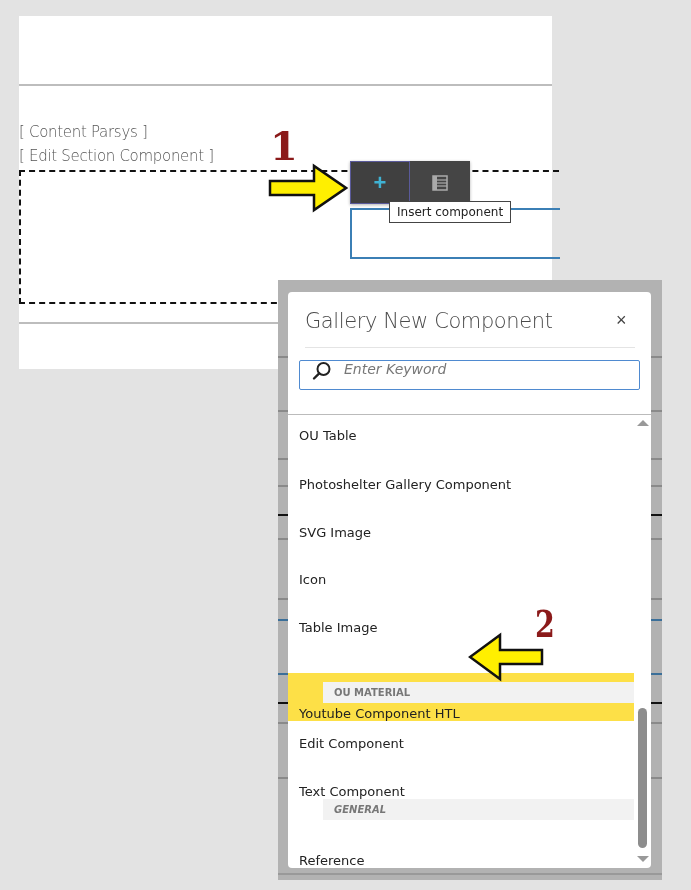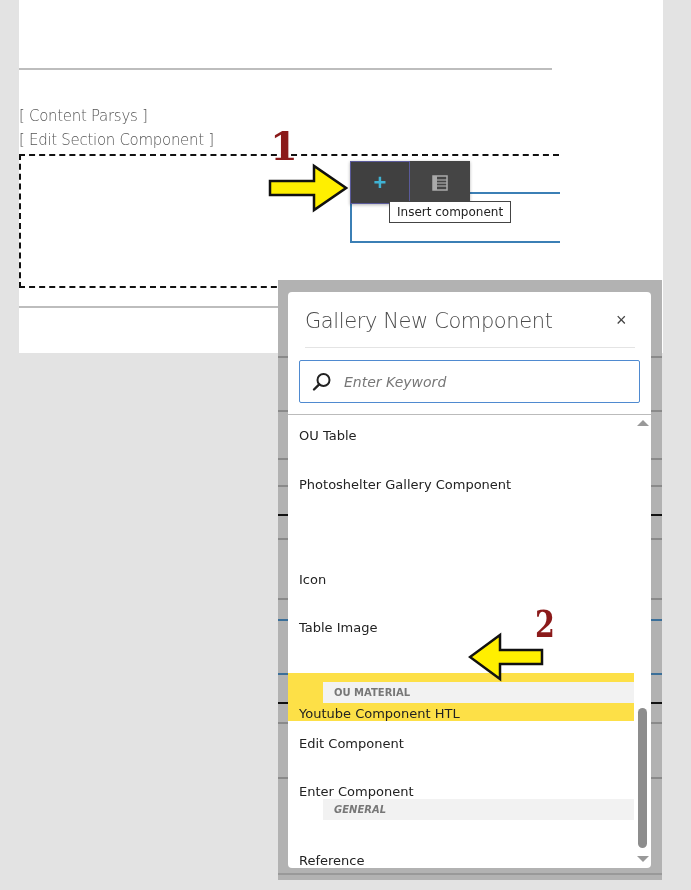--- a/index.html
+++ b/index.html
@@ -1,20 +1,20 @@
 <!DOCTYPE html>
 <html><head>
 <meta charset="utf-8">
 <style>
   * { box-sizing: border-box; margin: 0; padding: 0; }
   html, body { width: 691px; height: 890px; overflow: hidden; }
   body { background: #e3e3e3; position: relative; font-family: "Liberation Sans", sans-serif; }
 
   
-  .page { position: absolute; left: 19px; top: 0; width: 644px; height: 353px; background: #ffffff; }
+  .page { position: absolute; left: 19px; top: 16px; width: 533px; height: 353px; background: #ffffff; }
   .page .hr1 { position: absolute; left: 0; top: 68px; width: 533px; height: 2px; background: #bdbdbd; }
   .page .hr2 { position: absolute; left: 0; top: 306px; width: 533px; height: 2px; background: #bdbdbd; }
   .page .label { position: absolute; left: 0; font-size: 15px; color: #555; font-family: "DejaVu Sans", sans-serif; font-weight: 300; letter-spacing: -0.3px; }
   .page .label1 { top: 107px; }
   .page .label2 { top: 131px; }
   .dashed-box { position: absolute; left: 0; top: 154px; width: 540px; height: 134px; border: 2px dashed #111; border-right: none; }
   .blue-box { position: absolute; left: 331px; top: 192px; width: 210px; height: 51px; border: 2px solid #3b7fb5; border-right: none; }
 
   .toolbar { position: absolute; left: 350px; top: 161px; width: 120px; height: 43px; background: #454545; display: flex; box-shadow: 0 1px 3px rgba(0,0,0,0.3); }
   .tb-btn { width: 60px; height: 43px; display: flex; align-items: center; justify-content: center; cursor: pointer; }
@@ -30,21 +30,21 @@
   
   .backdrop { position: absolute; left: 278px; top: 280px; width: 384px; height: 600px; background: #b2b2b2; }
   .bg-line { position: absolute; height: 2px; background: #8a8a8a; }
   .bg-line.blue { background: #3b6f99; }
   .bg-dash { position: absolute; height: 2px; border-top: 2px dashed #111; }
 
   .modal { position: absolute; left: 288px; top: 292px; width: 363px; height: 576px; background: #fff; border-radius: 4px; overflow: hidden; }
   .modal-title { position: absolute; left: 17px; top: 17px; font-size: 21px; color: #4a4a4a; font-family: "DejaVu Sans", sans-serif; font-weight: 300; letter-spacing: -0.4px; }
   .modal-close { position: absolute; left: 328px; top: 18px; font-size: 18px; color: #444; cursor: pointer; }
   .modal-sep { position: absolute; left: 17px; top: 55px; width: 330px; height: 1px; background: #e4e4e4; }
-  .search { position: absolute; left: 11px; top: 68px; width: 341px; height: 43px; border: 1.5px solid #4f8ad0; border-radius: 2px; display: flex; align-items: center; padding-left: 12px; }
+  .search { position: absolute; left: 11px; top: 68px; width: 341px; height: 30px; border: 1.5px solid #4f8ad0; border-radius: 2px; display: flex; align-items: flex-start; padding-left: 12px; }
   .search svg { margin-right: 12px; }
   .search input { border: none; outline: none; font-size: 14px; font-style: italic; color: #333; width: 260px; font-family: "DejaVu Sans", sans-serif; background: transparent; }
   .search input::placeholder { color: #777; font-style: italic; }
   .list-top-line { position: absolute; left: 0; top: 122px; width: 363px; height: 1px; background: #bbb; }
 
   .list { position: absolute; left: 0; top: 123px; width: 346px; height: 453px; overflow: hidden; }
   .item { position: absolute; left: 0; width: 346px; height: 48px; font-size: 13px; color: #222; padding-left: 11px; display: flex; align-items: flex-end; cursor: pointer; font-family: "DejaVu Sans", sans-serif; }
   .item.selected { background: #fde047; margin-top: 39px; }
   .group { position: absolute; left: 0; width: 346px; height: 21px; background: #f2f2f2; font-size: 10px; font-weight: bold; color: #777; padding-left: 11px; display: flex; align-items: center; font-family: "DejaVu Sans", sans-serif; margin-left: 35px; }
 
@@ -129,35 +129,38 @@
   </div>
   <div class="list-top-line"></div>
 
   <div class="list">
     <div class="item" style="top:-20px;">
         <span>OU Table</span>
       </div>
     <div class="item" style="top:29px;">
         <span>Photoshelter Gallery Component</span>
       </div>
+    <div class="item" style="top:77px;">
+        <span>SVG Image</span>
+      </div>
     <div class="item" style="top:124px;">
         <span>Icon</span>
       </div>
     <div class="item" style="top:172px;">
         <span>Table Image</span>
       </div>
     <div class="item selected" style="top:219px;">
         <span>Youtube Component HTL</span>
       </div>
     <div class="group" style="top:267px;">OU MATERIAL</div>
     <div class="item" style="top:288px;">
         <span>Edit Component</span>
       </div>
     <div class="item" style="top:336px;">
-        <span>Enter Component</span>
+        <span>Text Component</span>
       </div>
     <div class="group" style="top:384px;font-style:italic;">GENERAL</div>
     <div class="item" style="top:405px;">
         <span>Reference</span>
       </div>
   </div>
 
   <div class="scroll-up"></div>
   <div class="scroll-thumb"></div>
   <div class="scroll-down"></div>

